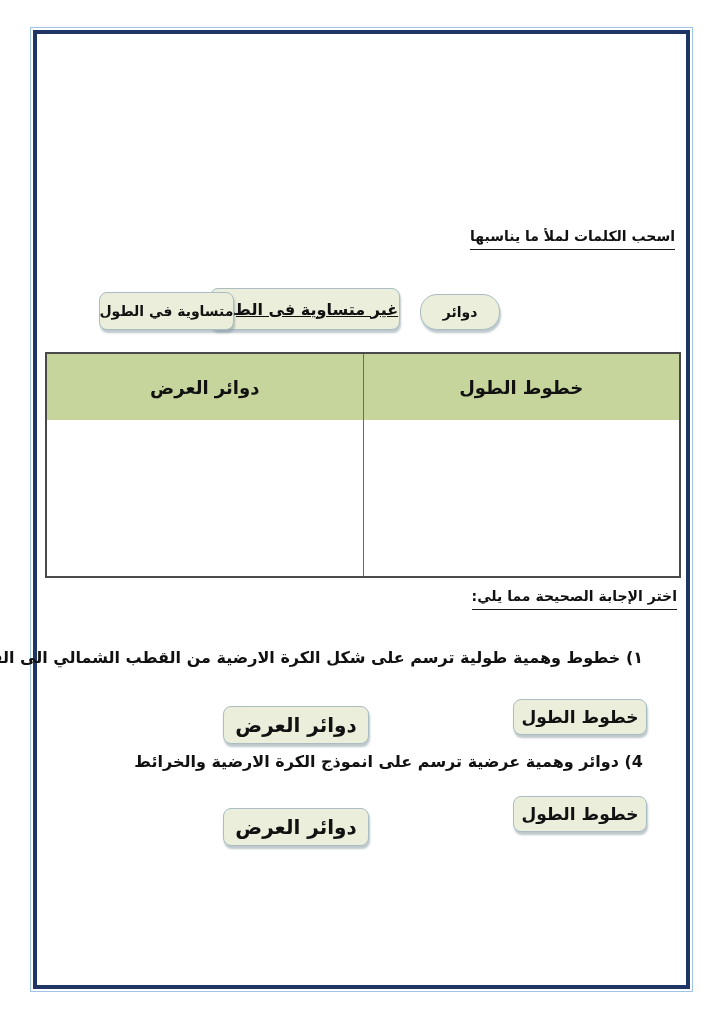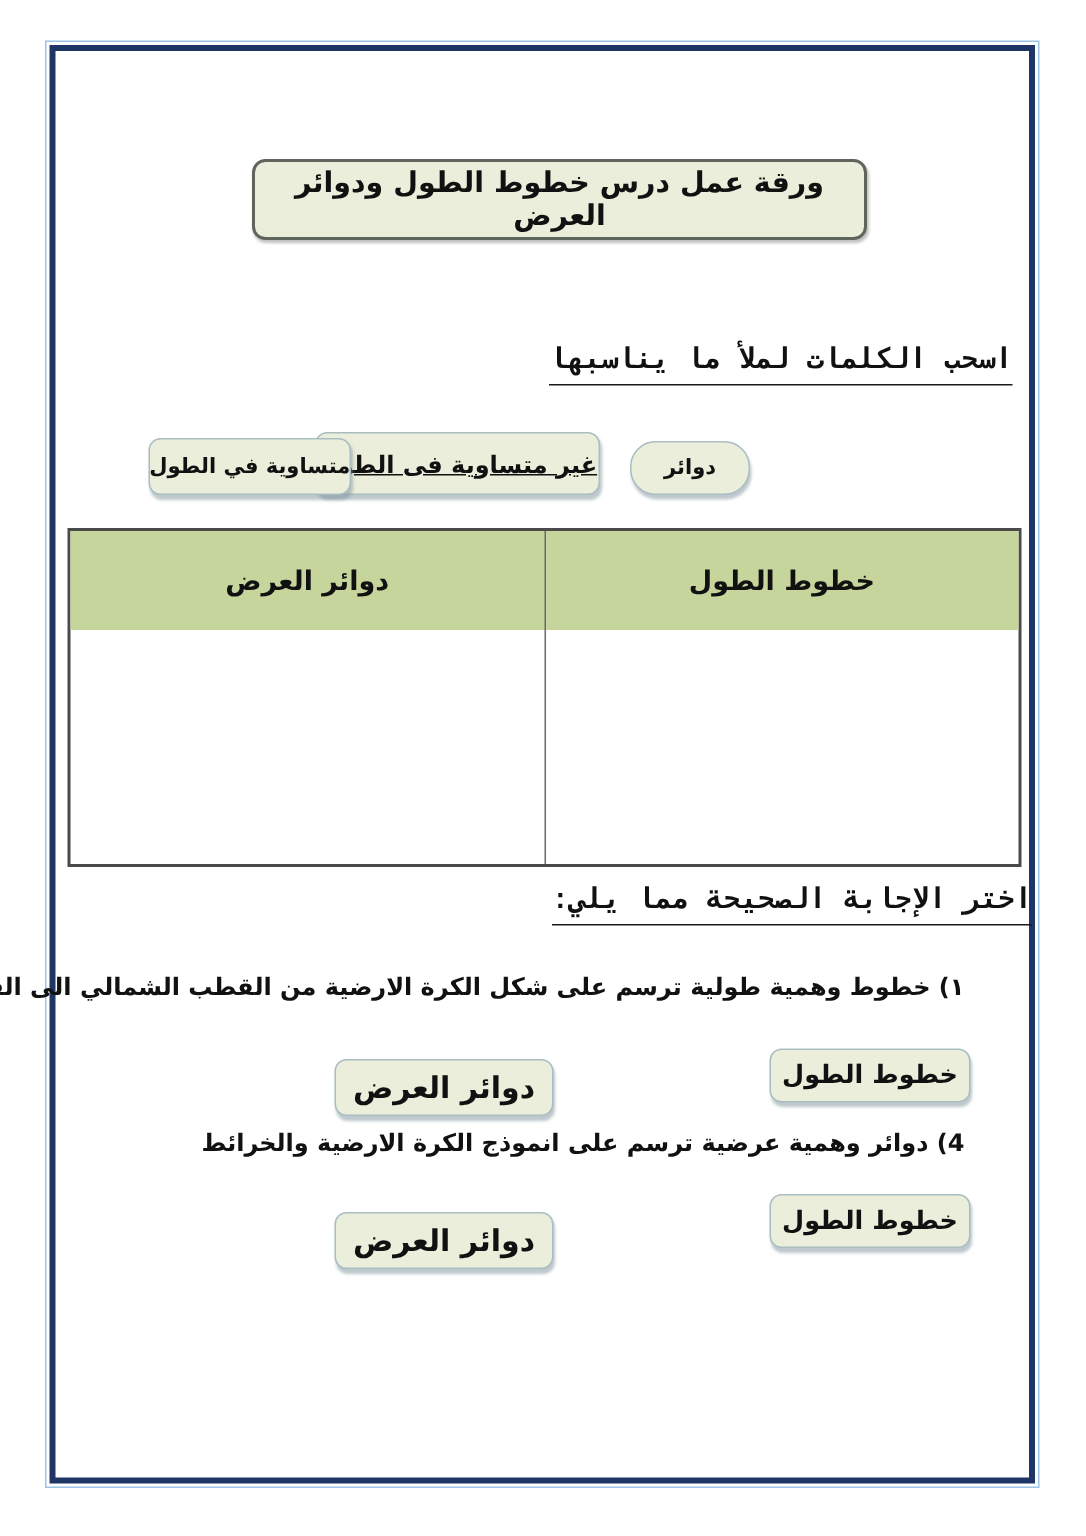--- a/index.html
+++ b/index.html
@@ -37,28 +37,27 @@
     box-shadow:1px 2px 2px rgba(110,120,110,.45);
     display:flex; align-items:center; justify-content:center;
     font-size:19px; font-weight:bold;
     text-align:center;
     direction:rtl;
   }
   .instruction{
     position:absolute;
     direction:rtl;
     font-weight:bold;
-    font-size:19px;
+    font-size:14px;
     white-space:nowrap;
     border-bottom:1.5px solid #1a1a1a;
     padding-bottom:5px;
-    font-family:Liberation Mono, monospace;
   }
   .instruction.drag{ right:49px; top:228px; }
-  .instruction.choose{ right:36px; top:588px; }
+  .instruction.choose{ right:47px; top:588px; }
 
   
   .chip{
     position:absolute;
     box-sizing:border-box;
     background:#eaeeda;
     border:1px solid #a9bdc2;
     border-radius:8px;
     box-shadow:1px 3px 2px rgba(125,145,155,.5);
     display:flex; align-items:center; justify-content:center;
@@ -110,23 +109,20 @@
   .question.q1{ right:81px; top:648px; }
   .question.q2{ right:81px; top:752px; }
 </style>
 </head>
 <body>
 
 <div class="page">
 
   <div class="frame"></div>
 
-  <div class="title-box">
-    <span>ورقة عمل درس خطوط الطول ودوائر العرض</span>
-  </div>
 
   <div class="instruction drag">اسحب الكلمات لملأ ما يناسبها</div>
 
   <div class="chip wb2">دوائر</div>
   <div class="chip wb3">غير متساوية فى الطول</div>
   <div class="chip wb4">متساوية في الطول</div>
 
   <div class="match-table">
     <div class="t-row t-head">
       <div class="t-cell">خطوط الطول</div>

